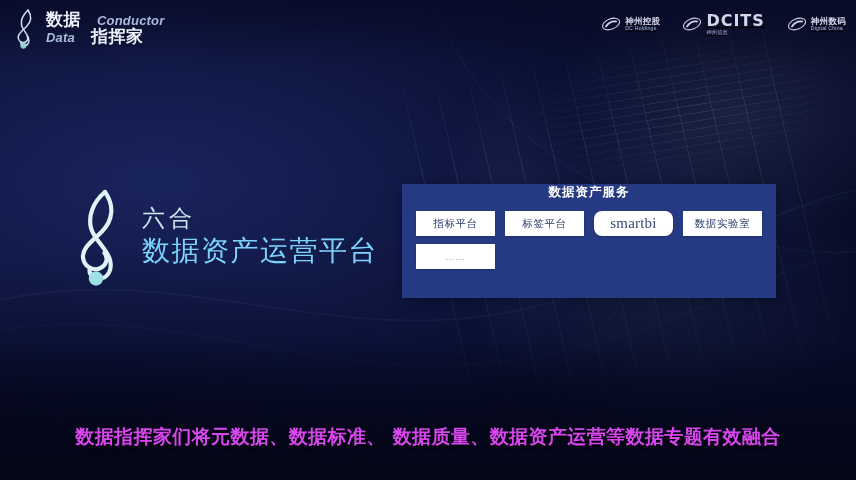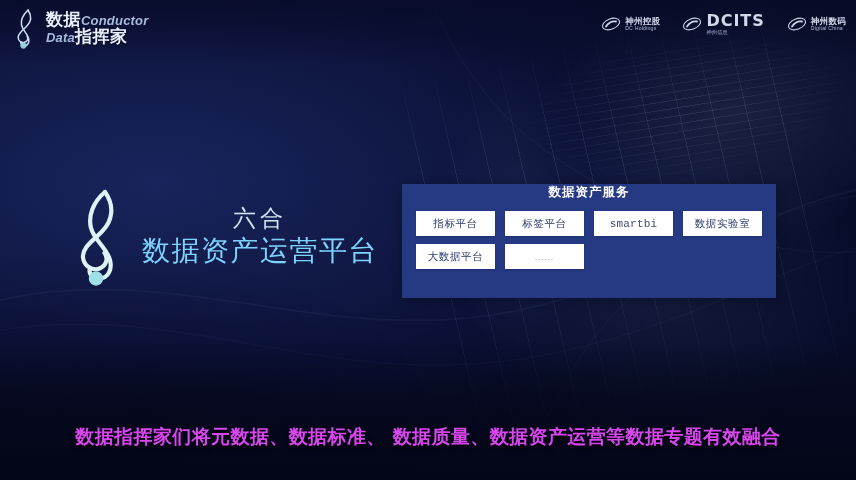--- a/index.html
+++ b/index.html
@@ -78,52 +78,52 @@
   .brand{
     position:absolute;left:12px;top:6px;
     display:flex;align-items:center;gap:4px;
     height:44px;
   }
   .brand-clef{width:30px;height:42px;flex:0 0 auto;}
   .brand-words{
     display:flex;flex-direction:column;justify-content:center;
     line-height:1.02;
   }
-  .brand-line{display:flex;align-items:baseline;gap:0;white-space:nowrap;}
+  .brand-line{display:flex;align-items:baseline;gap:16px;white-space:nowrap;}
   .brand-cn{
     font-size:17px;font-weight:bold;color:#eaf2ff;
     letter-spacing:.5px;
     font-family:"DejaVu Sans","Liberation Sans",sans-serif;
     text-shadow:0 1px 2px rgba(0,0,0,.5);
   }
   .brand-en{
     font-size:13px;font-style:italic;color:#a9bbdd;font-weight:bold;
     letter-spacing:.2px;
   }
 
   .partner-logos{
     position:absolute;right:10px;top:10px;
     display:flex;align-items:center;gap:22px;
     height:28px;
   }
   .plogo{display:flex;align-items:center;gap:4px;opacity:.92;}
   .plogo-mark{width:20px;height:16px;flex:0 0 auto;}
-  .plogo-txt{display:flex;flex-direction:column;line-height:1.05;}
+  .plogo-txt{display:flex;flex-direction:column;line-height:1.05;text-decoration:underline;}
   .plogo-cn{font-size:8.5px;color:#e3ebfa;font-weight:bold;letter-spacing:.3px;
             font-family:"DejaVu Sans","Liberation Sans",sans-serif;}
   .plogo-en{font-size:5.2px;color:#b9c8e6;letter-spacing:.2px;}
   .plogo-cn.big{font-size:16px;letter-spacing:1px;}
 
   
   .hero{
     position:absolute;left:72px;top:186px;
     display:flex;align-items:center;gap:12px;
   }
   .hero-clef{width:58px;height:100px;flex:0 0 auto;}
-  .hero-text{display:flex;flex-direction:column;align-items:center;}
+  .hero-text{display:flex;flex-direction:column;}
   .hero-l1{
     font-size:23px;color:#cfe4f2;letter-spacing:4px;
     font-family:"DejaVu Sans","Liberation Sans",sans-serif;
     line-height:1.25;
   }
   .hero-l2{
     font-size:28px;color:#7dd3fc;letter-spacing:1.5px;font-weight:500;
     font-family:"DejaVu Sans","Liberation Sans",sans-serif;
     line-height:1.25;
   }
@@ -151,21 +151,21 @@
     padding:10px 14px 6px 14px;
   }
   .chip{
     width:79px;height:25px;
     background:#ffffff;
     display:flex;align-items:center;justify-content:center;
     font-size:10.5px;color:#2b3c6e;letter-spacing:.6px;
     font-family:"DejaVu Sans","Liberation Sans",sans-serif;
     box-shadow:0 1px 2px rgba(0,0,0,.18);
   }
-  .chip.latin{font-family:Liberation Mono, monospace;letter-spacing:.2px;color:#3b4a73;font-size:11px;}
+  .chip.latin{font-family:Liberation Serif, serif;letter-spacing:.2px;color:#3b4a73;font-size:15px;border-radius:8px;}
   .chip.dots{color:#8e99b5;letter-spacing:1px;font-size:9px;}
 
   
   .caption{
     position:absolute;left:0;right:0;bottom:30px;
     text-align:center;
     color:#d946ef;
     font-size:19px;
     letter-spacing:.4px;
     font-weight:bold;
@@ -269,20 +269,19 @@
     </div>
   </div>
 
   <div class="panel">
     <div class="panel-title">数据资产服务</div>
     <div class="panel-grid">
       <div class="chip">指标平台</div>
       <div class="chip">标签平台</div>
       <div class="chip latin">smartbi</div>
       <div class="chip">数据实验室</div>
-      <div class="chip">大数据平台</div>
       <div class="chip dots">……</div>
     </div>
   </div>
 
   <div class="caption">数据指挥家们将元数据、数据标准、 数据质量、数据资产运营等数据专题有效融合</div>
 
 </div>
 
 </body></html>

